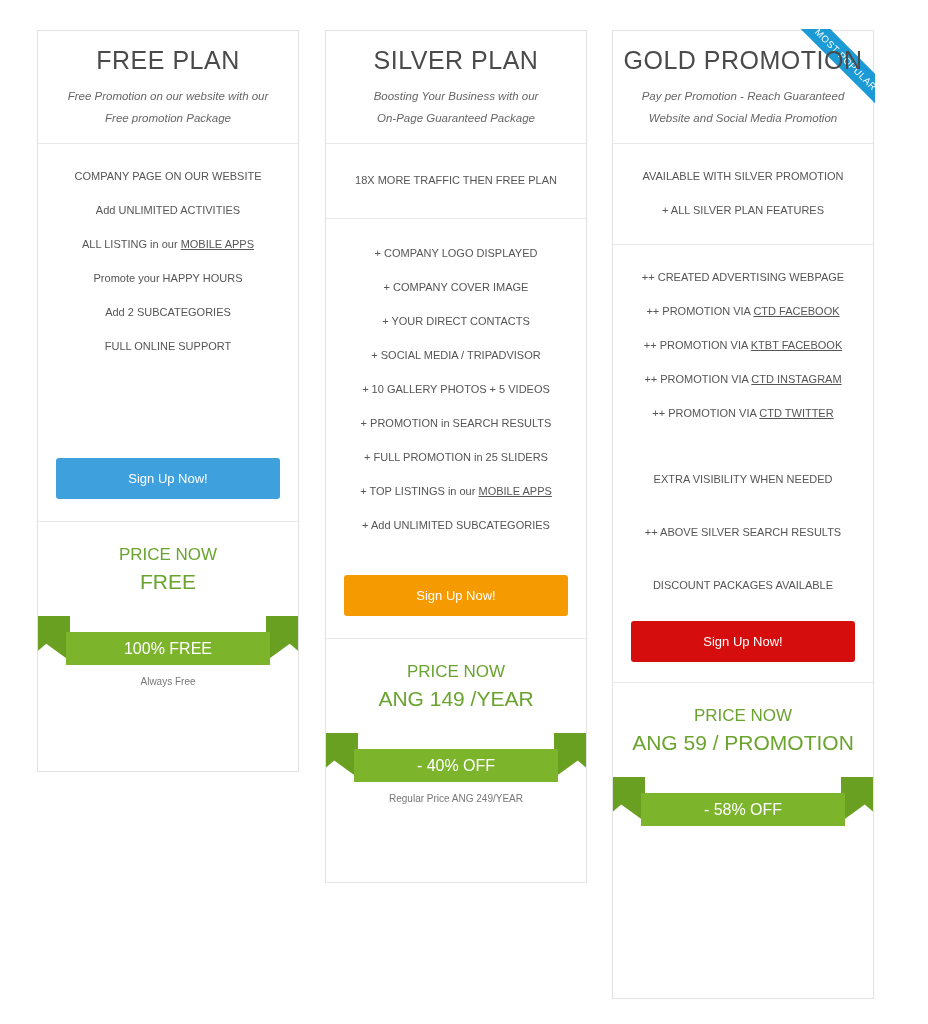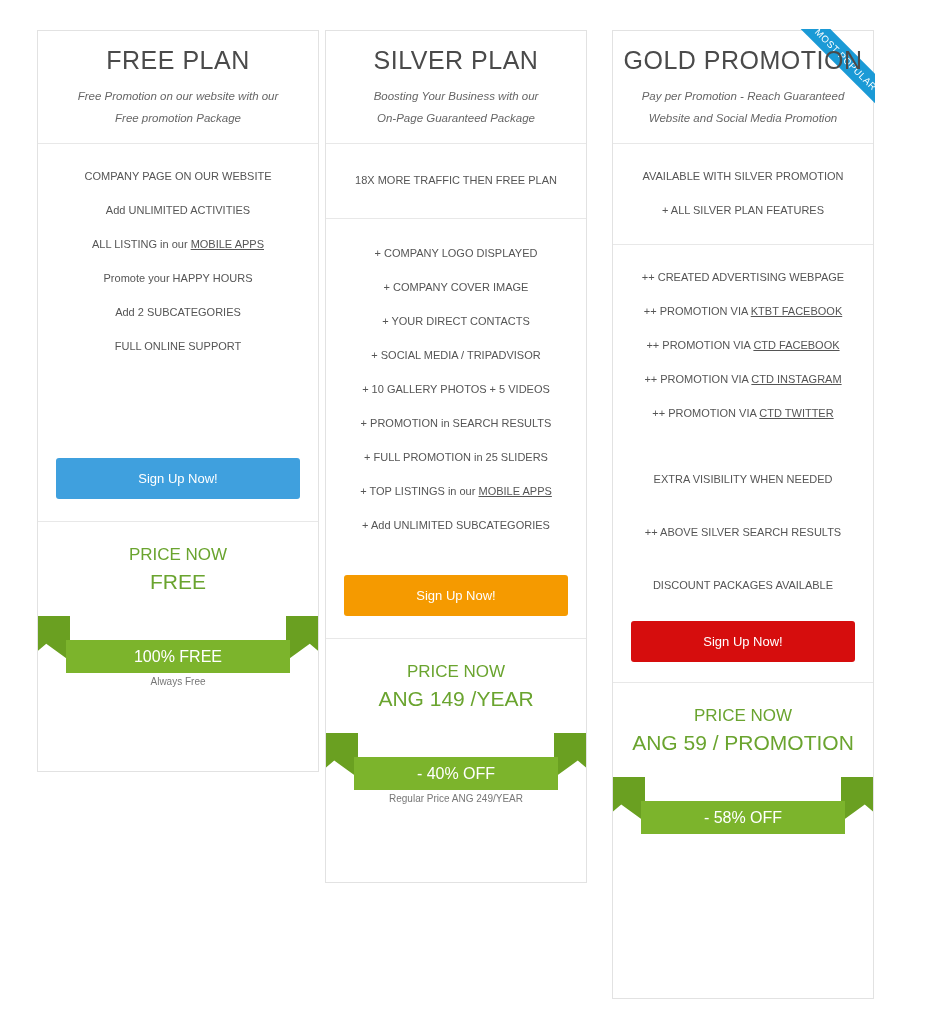--- a/index.html
+++ b/index.html
@@ -17,21 +17,21 @@
     overflow: hidden;
   }
   .card {
     position: absolute;
     background: #ffffff;
     border: 1px solid #e2e2e2;
     overflow: visible;
   }
   .card-inner { position: relative; overflow: hidden; }
   
-  #card-free   { left: 37px;  top: 30px;  width: 282px; height: 742px; }
+  #card-free   { left: 37px;  top: 30px;  width: 262px; height: 742px; }
   #card-silver { left: 325px; top: 30px;  width: 262px; height: 853px; }
   #card-gold   { left: 612px; top: 30px;  width: 262px; height: 969px; }
 
   .plan-head {
     padding: 16px 10px 14px 10px;
     text-align: center;
     border-bottom: 1px solid #e8e8e8;
   }
   .plan-title {
     font-size: 25px;
@@ -98,21 +98,21 @@
   }
 
   
   .ribbon {
     position: relative;
     height: 50px;
     margin: 12px -22px 0 -22px;
   }
   .ribbon .band {
     position: absolute;
-    left: 40px; right: 40px; top: 24px;
+    left: 40px; right: 40px; top: 16px;
     height: 33px;
     background: #7cb42c;
     color: #ffffff;
     font-size: 16px;
     line-height: 33px;
     text-align: center;
   }
   .ribbon .tail {
     position: absolute;
     top: 0px;
@@ -242,22 +242,22 @@
         <div class="plan-sub">Website and Social Media Promotion</div>
       </div>
 
       <div class="feat-group" style="padding-top:16px;padding-bottom:16px;">
         <div class="feat">AVAILABLE WITH SILVER PROMOTION</div>
         <div class="feat">+ ALL SILVER PLAN FEATURES</div>
       </div>
 
       <div class="feat-group noline" style="padding-top:16px;padding-bottom:6px;">
         <div class="feat">++ CREATED ADVERTISING WEBPAGE</div>
+        <div class="feat">++ PROMOTION VIA <u>CTD FACEBOOK</u></div>
         <div class="feat">++ PROMOTION VIA <u>KTBT FACEBOOK</u></div>
-        <div class="feat">++ PROMOTION VIA <u>CTD FACEBOOK</u></div>
         <div class="feat">++ PROMOTION VIA <u>CTD INSTAGRAM</u></div>
         <div class="feat">++ PROMOTION VIA <u>CTD TWITTER</u></div>
       </div>
 
       <div class="feat-group noline" style="padding-top:26px;padding-bottom:6px;">
         <div class="feat" style="padding-bottom:28px;">EXTRA VISIBILITY WHEN NEEDED</div>
         <div class="feat" style="padding-bottom:28px;">++ ABOVE SILVER SEARCH RESULTS</div>
         <div class="feat">DISCOUNT PACKAGES AVAILABLE</div>
       </div>
 

